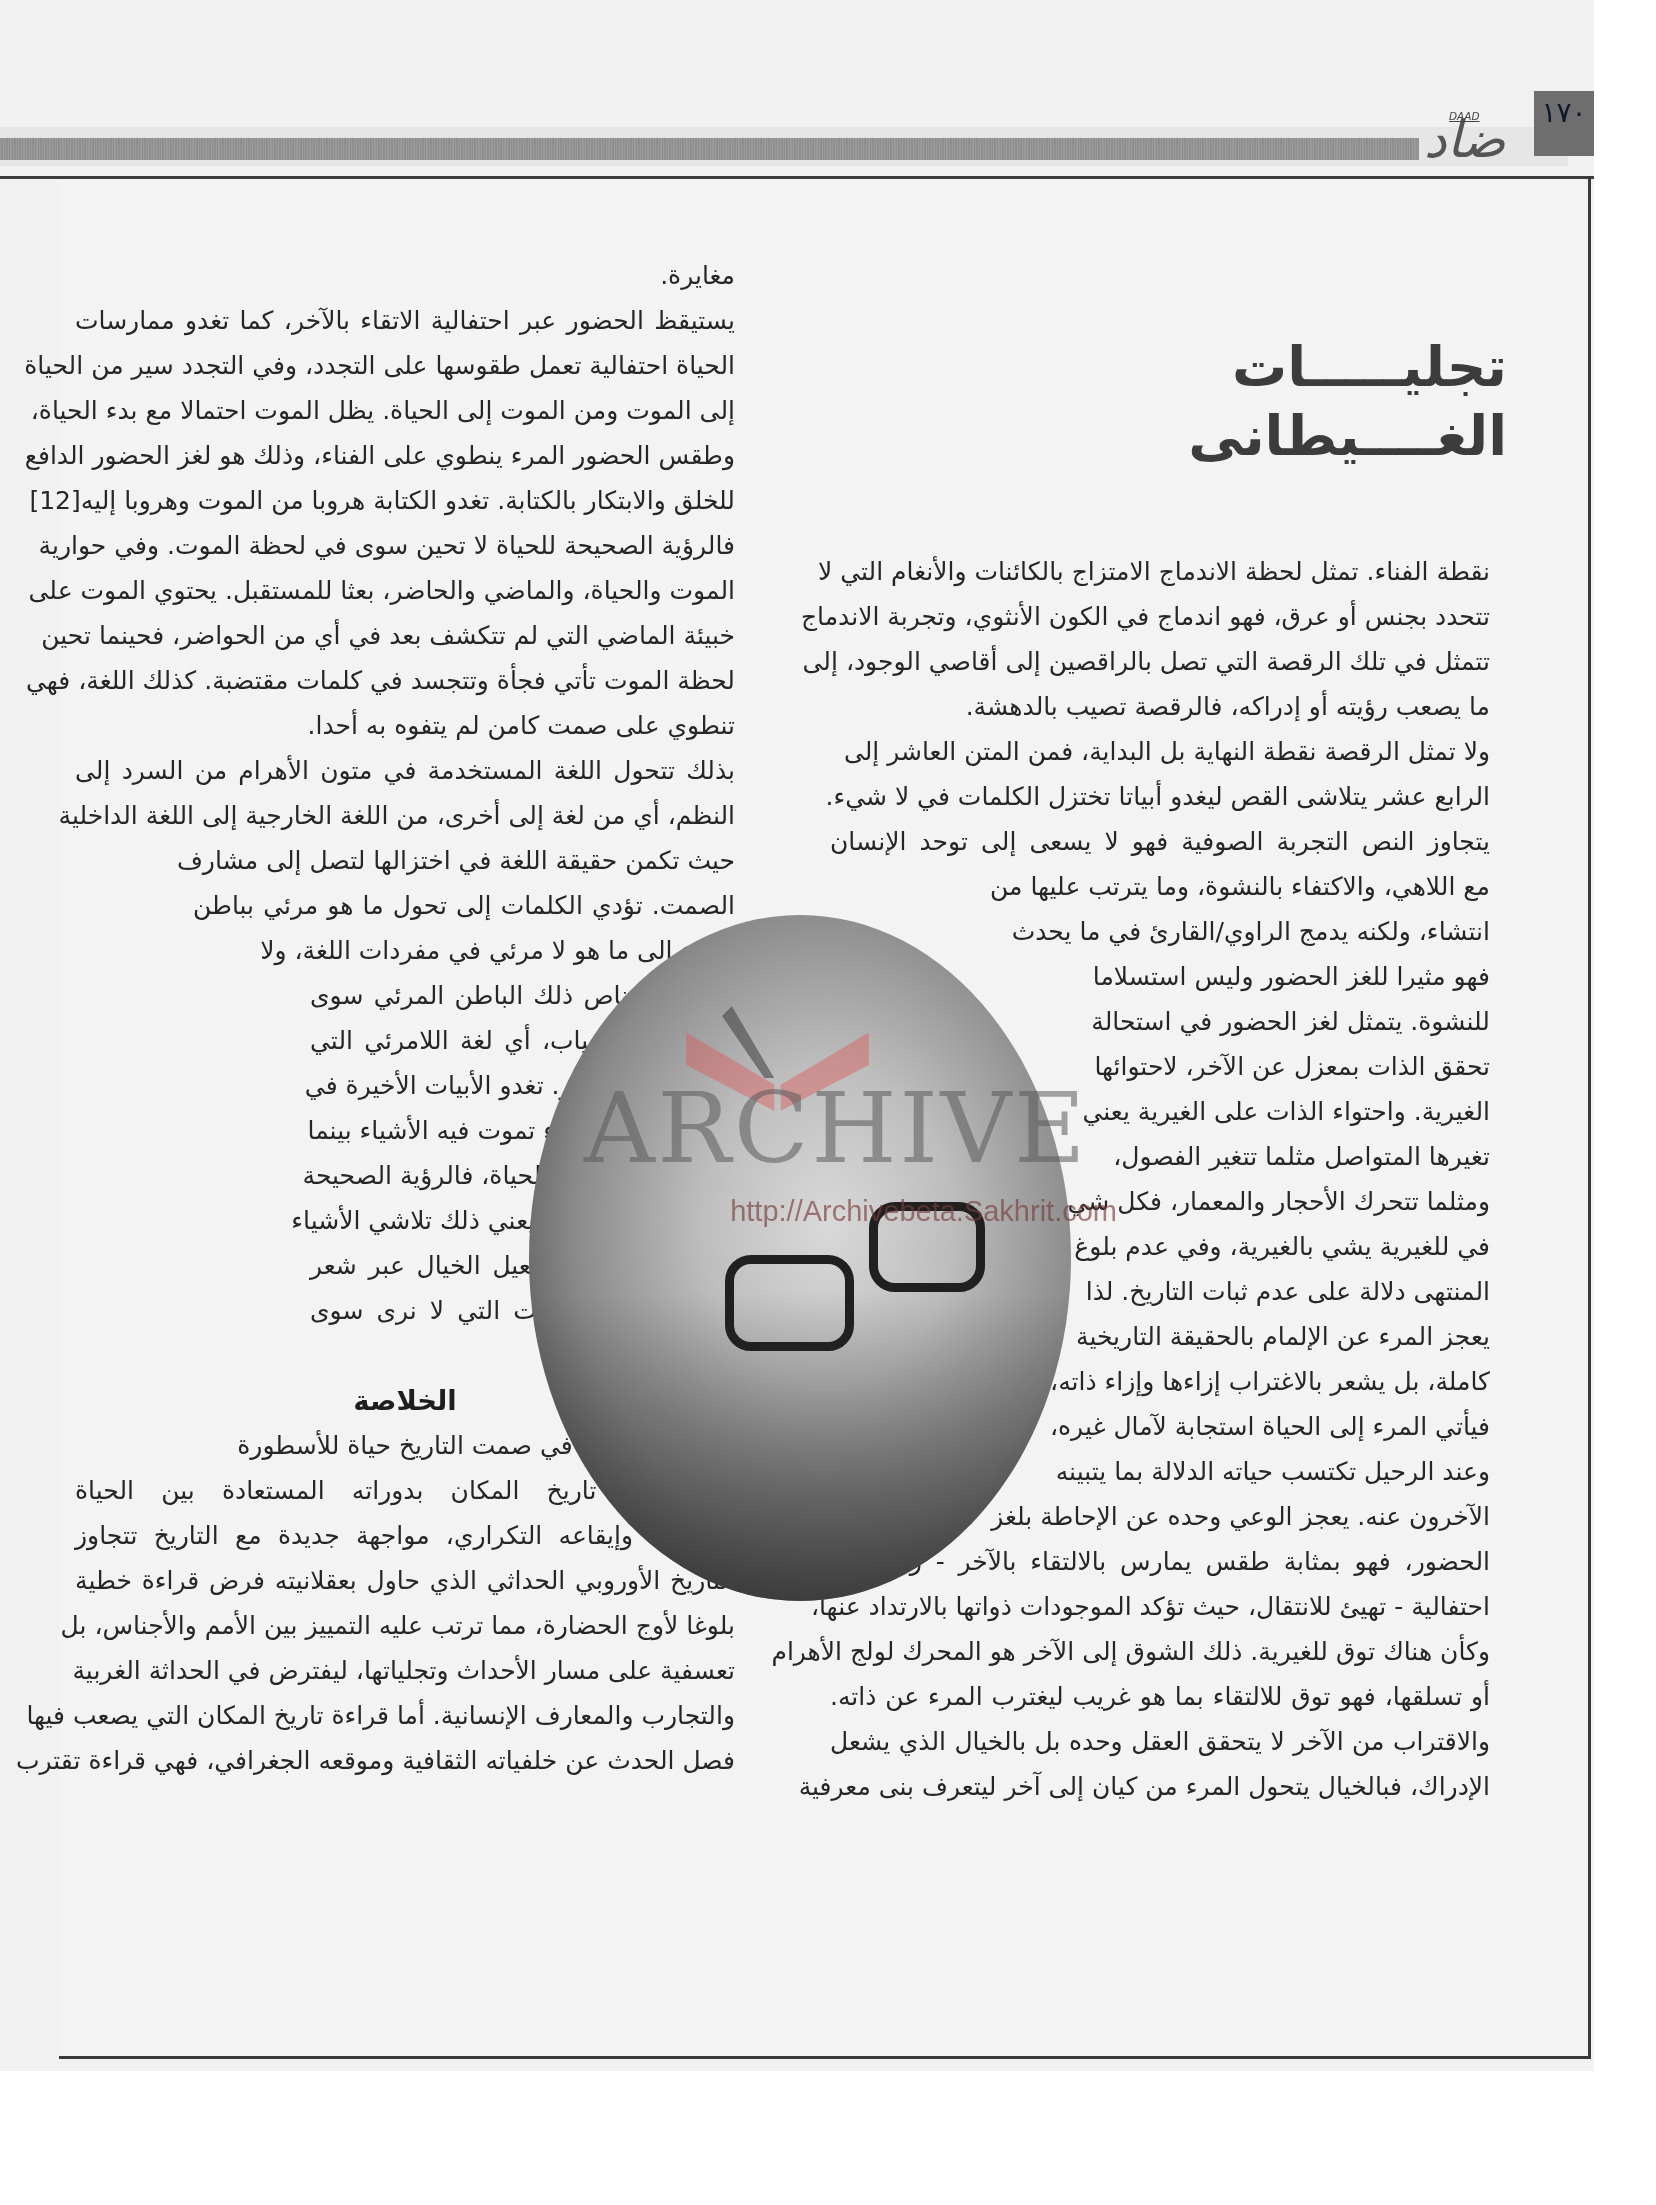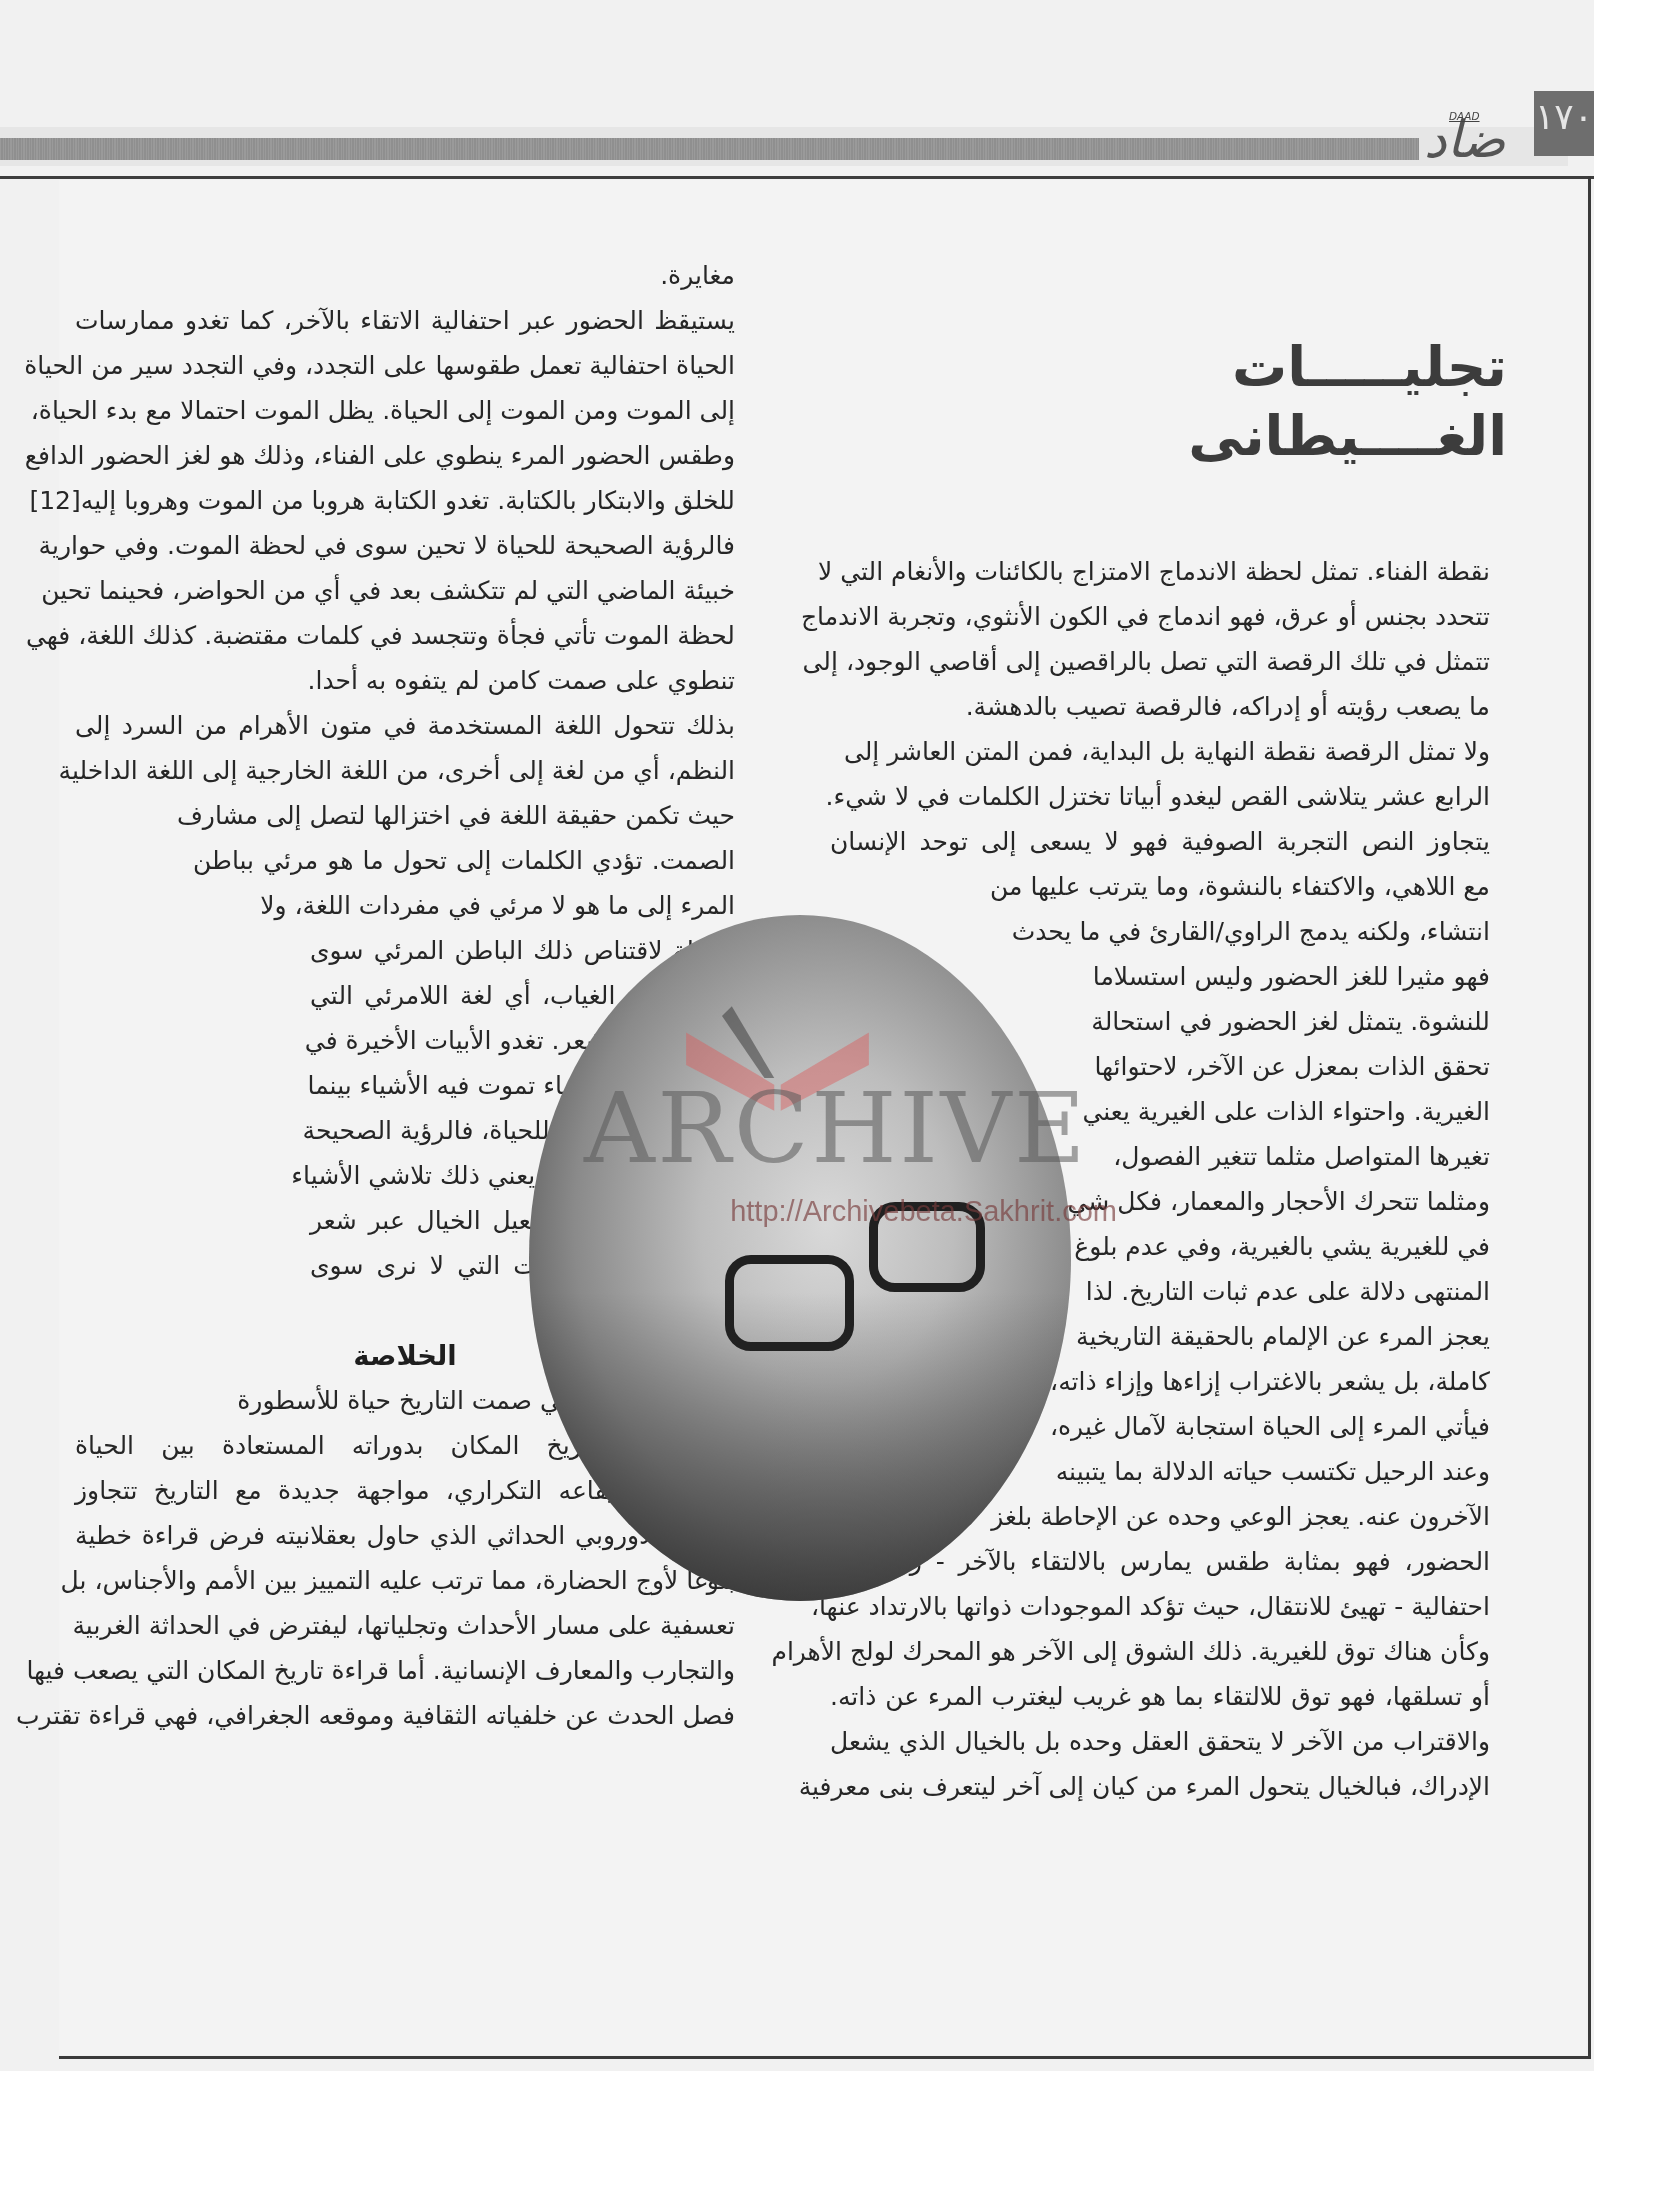--- a/index.html
+++ b/index.html
@@ -34,23 +34,23 @@
     font-size: 51px; color: #555; line-height: 1; display: block; margin-top: 15.7px;
     font-family: "DejaVu Serif", serif;
     font-style: italic;
   }
   .logo-en {
     position: absolute; left: 25px; top: 11.8px; font-size: 10.5px; font-style: italic;
     color: #444; text-decoration: underline; font-family: "DejaVu Sans", sans-serif;
   }
   .page-number-box {
     position: absolute; left: 1534px; top: 91px; width: 60px; height: 65px;
-    background: #6e6e6e; color: #e5e5e5;
+    background: #6e6e6e; color: #0f172a;
     display: flex; align-items: flex-start; justify-content: center;
-    font-size: 36px; padding-top: 5.2px; box-sizing: border-box;
+    font-size: 28px; padding-top: 5.2px; box-sizing: border-box;
     font-family: "DejaVu Sans", sans-serif;
   }
   
   .frame {
     position: absolute; left: 59px; top: 176px; width: 1532px; height: 1883px;
     border-right: 3.3px solid #3a3a3a; border-bottom: 3.3px solid #3a3a3a;
     box-sizing: border-box;
   }
   .content-bg {
     position: absolute; left: 59px; top: 180px; width: 1527px; height: 1875px;
@@ -163,20 +163,21 @@
   </div>
 
 <div class="col col-left" id="col-left">
     <span class="line short" style="text-align-last: right;">مغايرة.</span>
     <span class="line">يستيقظ الحضور عبر احتفالية الاتقاء بالآخر، كما تغدو ممارسات</span>
     <span class="line">الحياة احتفالية تعمل طقوسها على التجدد، وفي التجدد سير من الحياة</span>
     <span class="line">إلى الموت ومن الموت إلى الحياة. يظل الموت احتمالا مع بدء الحياة،</span>
     <span class="line">وطقس الحضور المرء ينطوي على الفناء، وذلك هو لغز الحضور الدافع</span>
     <span class="line">للخلق والابتكار بالكتابة. تغدو الكتابة هروبا من الموت وهروبا إليه[12]</span>
     <span class="line">فالرؤية الصحيحة للحياة لا تحين سوى في لحظة  الموت. وفي حوارية</span>
+    <span class="line">الموت والحياة، والماضي والحاضر، بعثا للمستقبل. يحتوي الموت على</span>
     <span class="line">خبيئة الماضي التي لم تتكشف بعد في أي من الحواضر، فحينما تحين</span>
     <span class="line">لحظة الموت تأتي فجأة وتتجسد في كلمات مقتضبة. كذلك اللغة، فهي</span>
     <span class="line short" style="text-align-last: right;">تنطوي على صمت كامن لم يتفوه به أحدا.</span>
     <span class="line">بذلك تتحول اللغة المستخدمة في متون الأهرام من السرد إلى</span>
     <span class="line">النظم، أي من لغة إلى أخرى، من اللغة الخارجية إلى اللغة الداخلية</span>
     <span class="line" style="width: 542px;">حيث تكمن حقيقة اللغة في اختزالها لتصل إلى مشارف</span>
     <span class="line" style="width: 542px;">الصمت. تؤدي الكلمات إلى تحول ما هو مرئي بباطن</span>
     <span class="line" style="width: 425px;">المرء إلى ما هو لا مرئي في مفردات اللغة، ولا</span>
     <span class="line" style="width: 425px;">وسيلة لاقتناص ذلك الباطن المرئي سوى</span>
     <span class="line" style="width: 425px;">بابتداع لغة الغياب، أي لغة اللامرئي التي</span>

